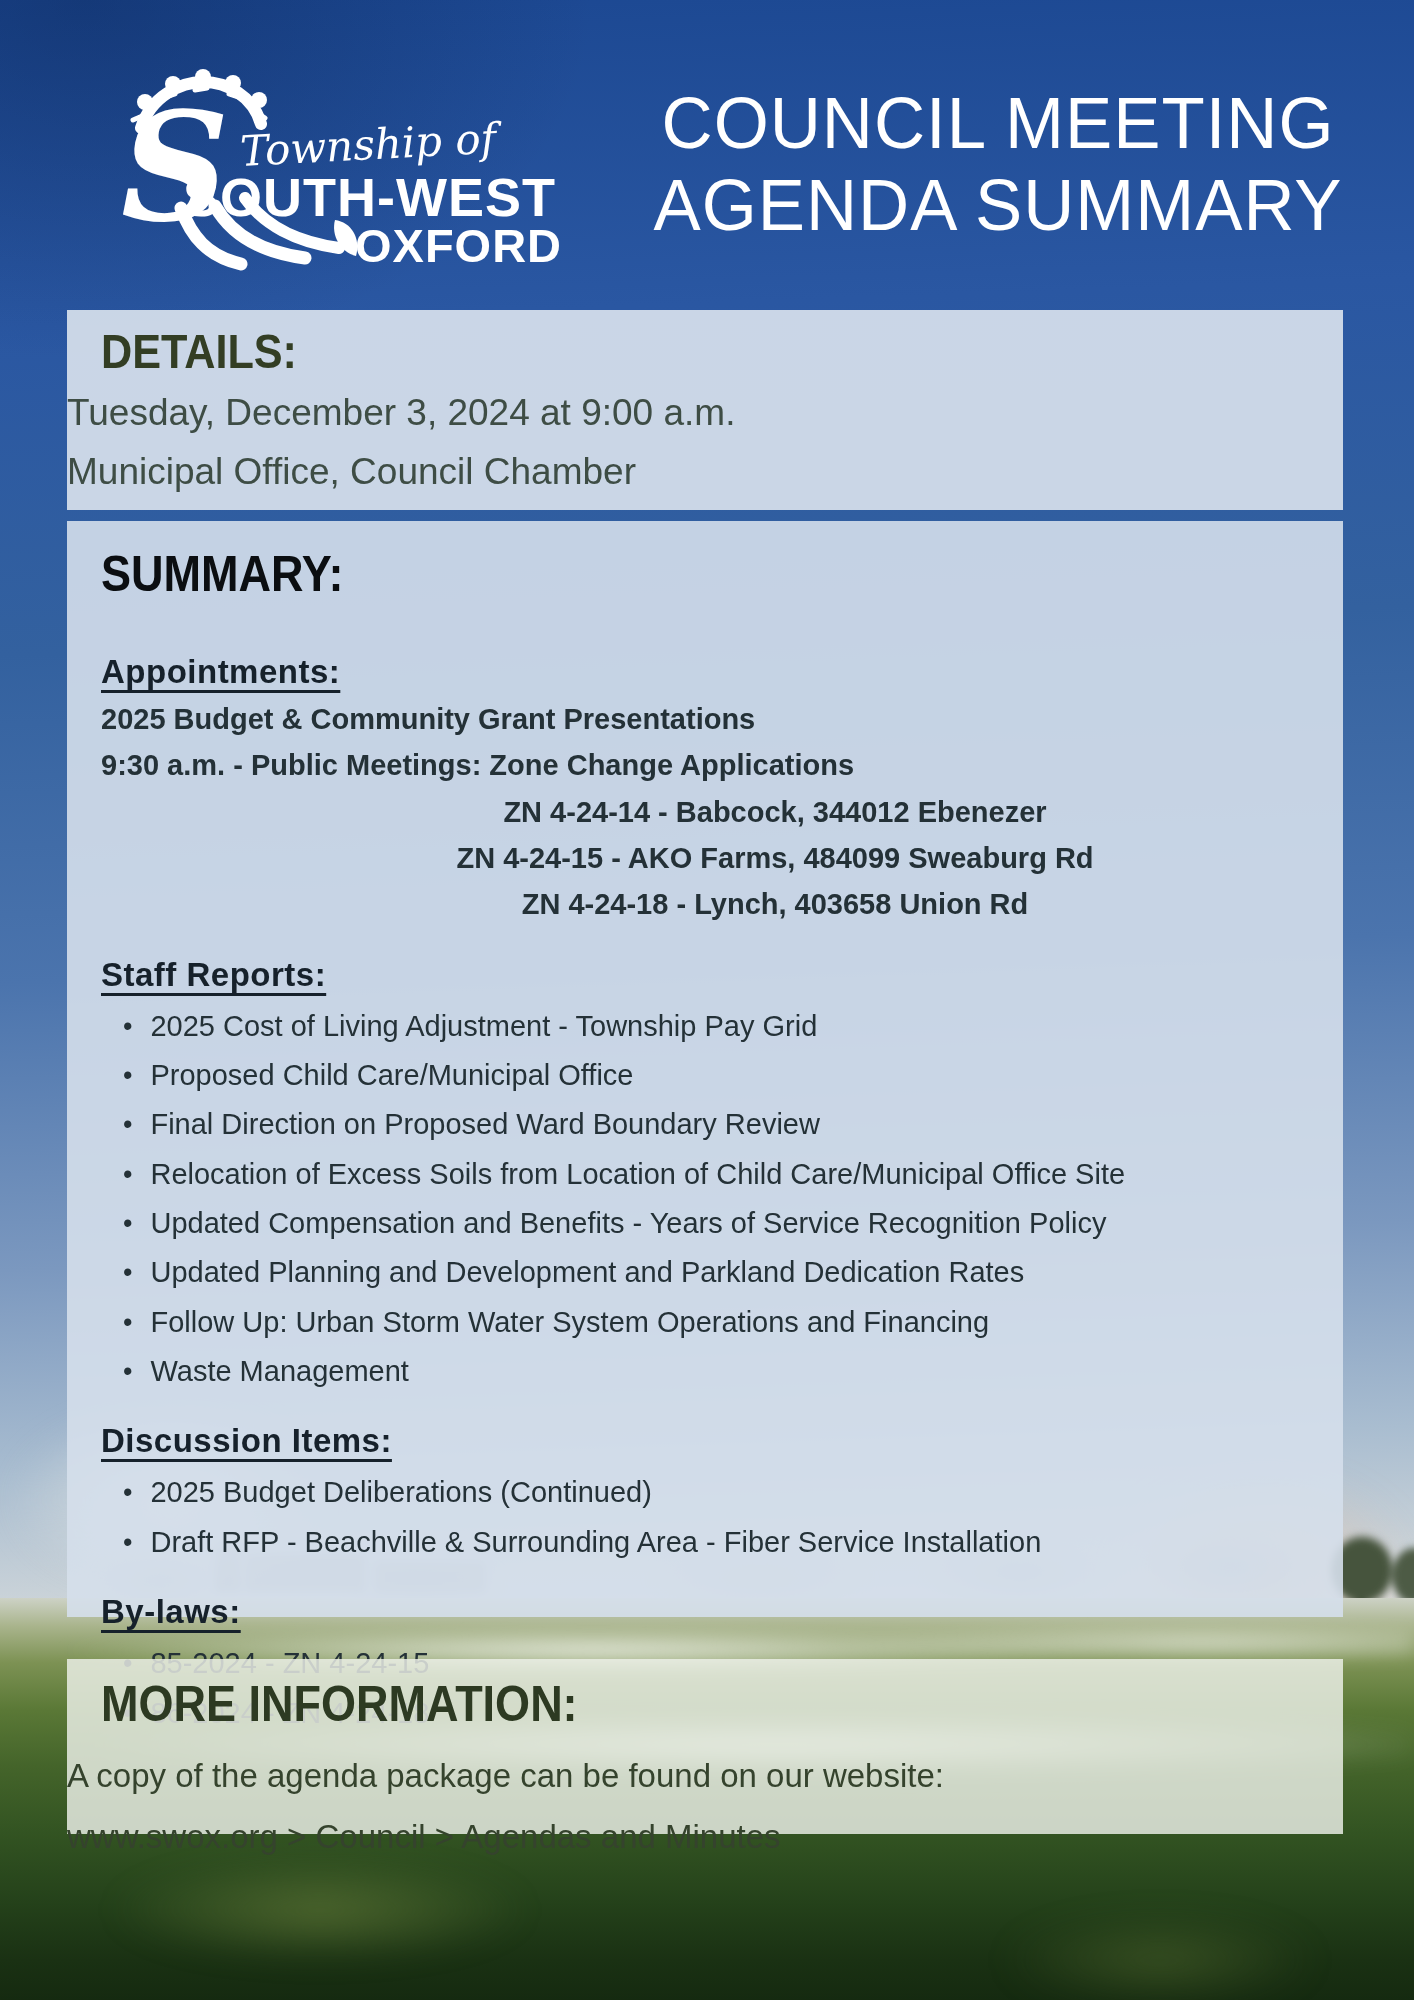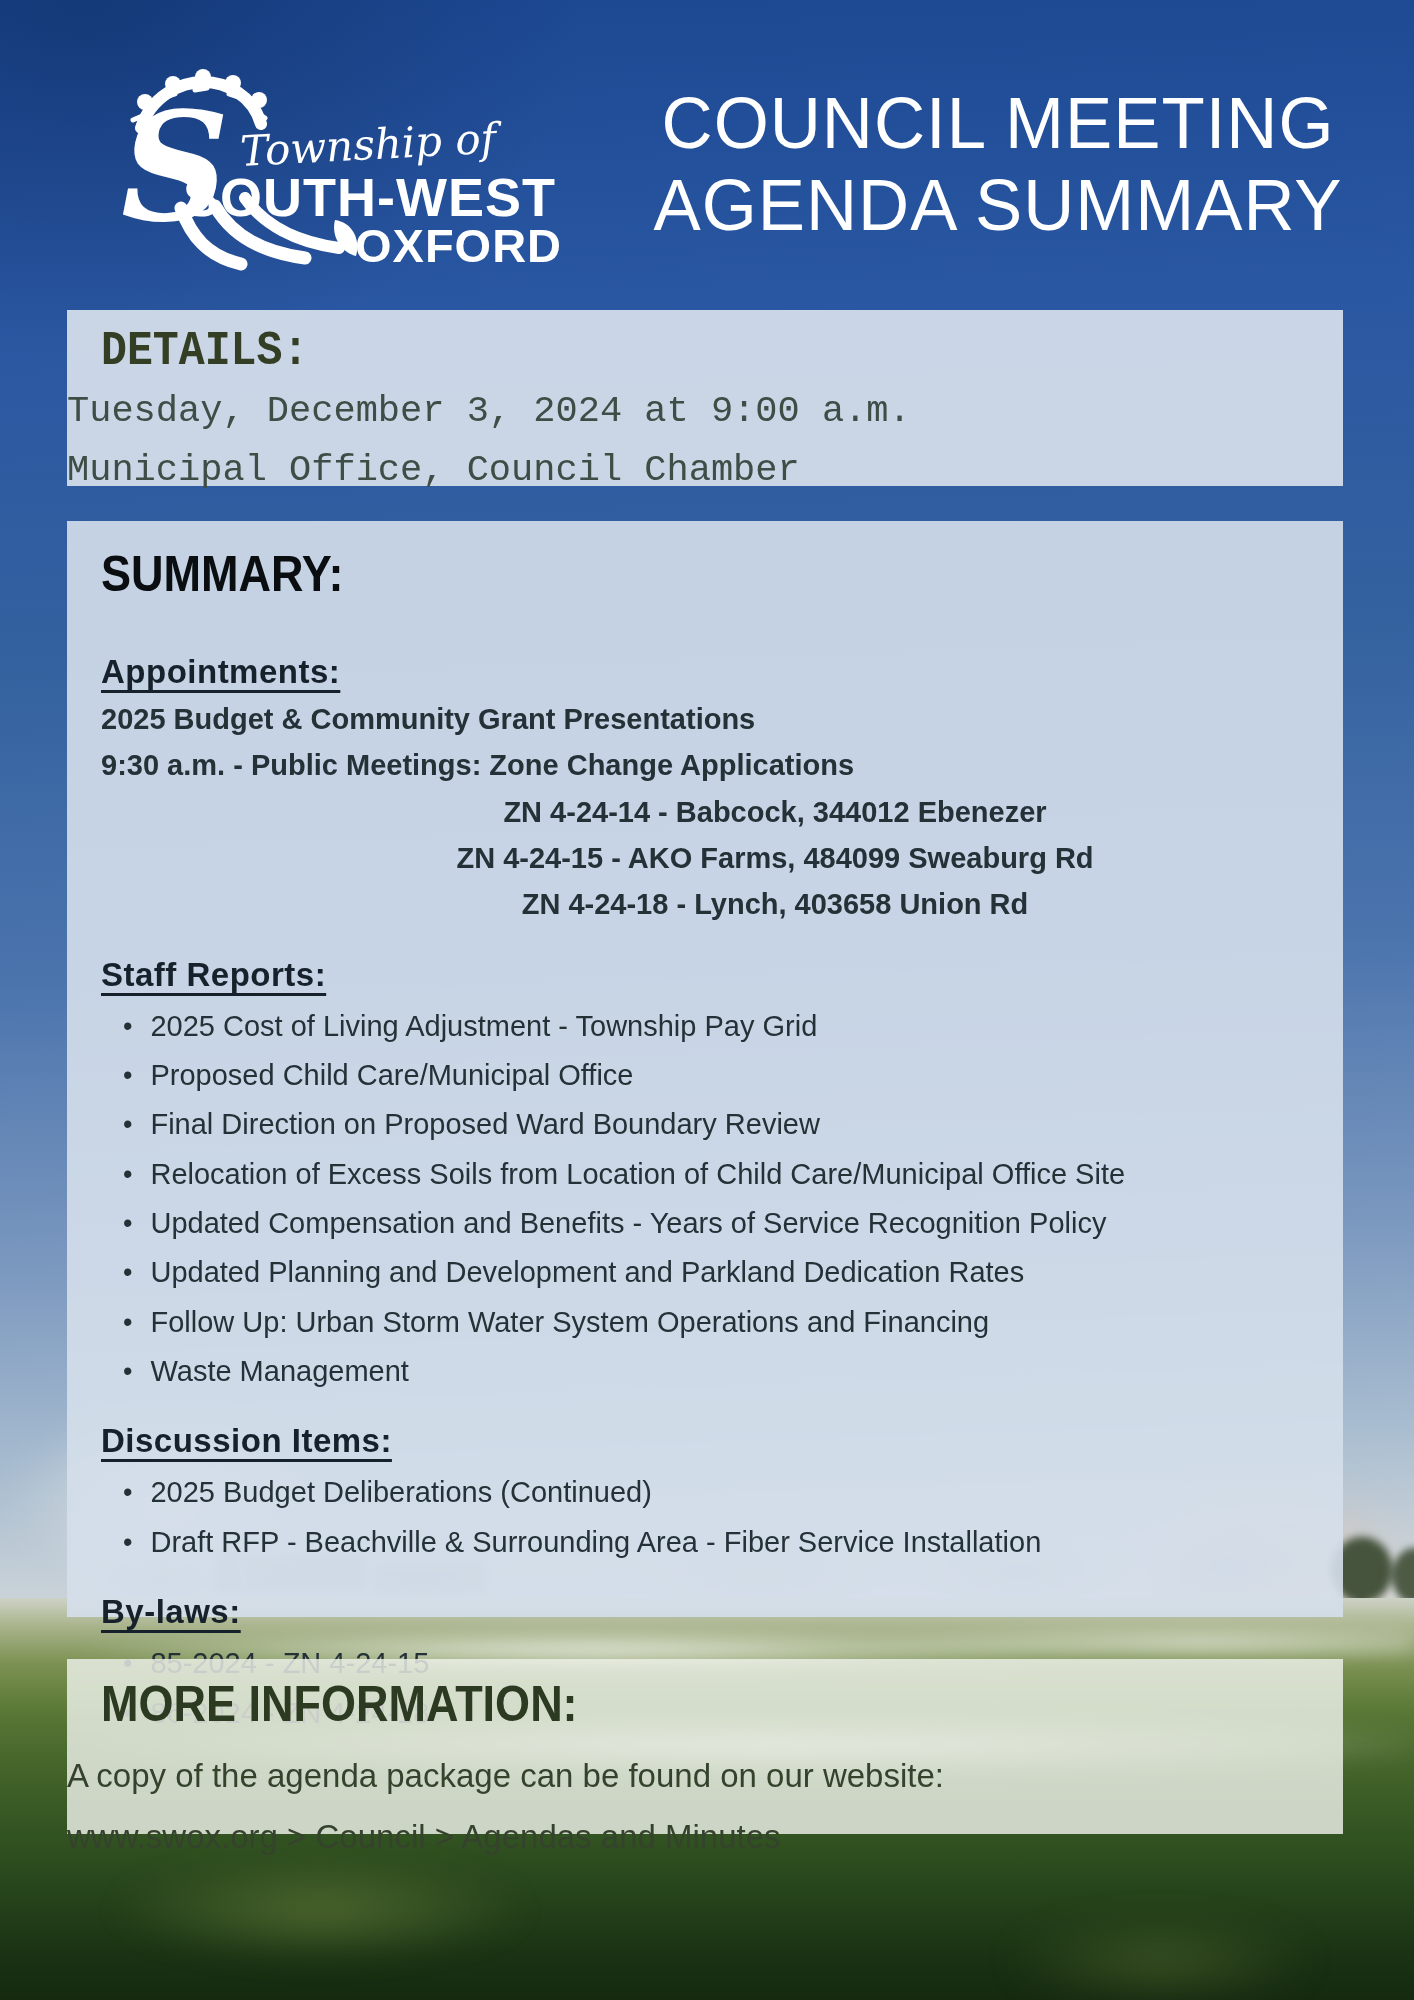--- a/index.html
+++ b/index.html
@@ -44,21 +44,21 @@
   .fog1{position:absolute;top:1612px;left:0;width:1414px;height:70px;filter:blur(9px);
     background:radial-gradient(720px 28px at 42% 55%, rgba(255,255,255,.85), transparent 75%),
                radial-gradient(500px 22px at 85% 45%, rgba(255,255,255,.7), transparent 75%);}
   .fog2{position:absolute;top:1700px;left:0;width:1414px;height:90px;filter:blur(12px);
     background:radial-gradient(900px 34px at 55% 50%, rgba(244,247,242,.75), transparent 78%);}
   .fog3{position:absolute;top:1380px;left:-40px;width:420px;height:240px;filter:blur(16px);
     background:radial-gradient(closest-side, rgba(225,229,228,.8), transparent 78%);}
 
   
   .panel{position:absolute;left:67px;width:1276px;box-sizing:border-box;}
-  .panel-details{top:310px;height:176px;background:rgba(214,224,236,.93);font-family:Liberation Mono, monospace;}
+  .panel-details{top:310px;height:200px;background:rgba(214,224,236,.93);}
   .panel-summary{top:521px;height:1096px;background:rgba(213,223,235,.90);}
   .panel-info{top:1659px;height:175px;background:rgba(238,241,234,.82);}
 
   .h-big{font-weight:800;transform:scaleX(.9);transform-origin:left;
          letter-spacing:0;white-space:nowrap;}
   .details-h{font-size:48px;color:#333e24;margin:14px 0 0 34px;}
   .summary-h{font-size:50px;color:#0b0e11;margin:24px 0 0 34px;}
   .info-h{font-size:50px;color:#2d3a22;margin:16px 0 0 34px;}
 
   .details-body{margin-top:4px;text-align:left;font-size:37px;color:#3e4d45;line-height:1.6;}

